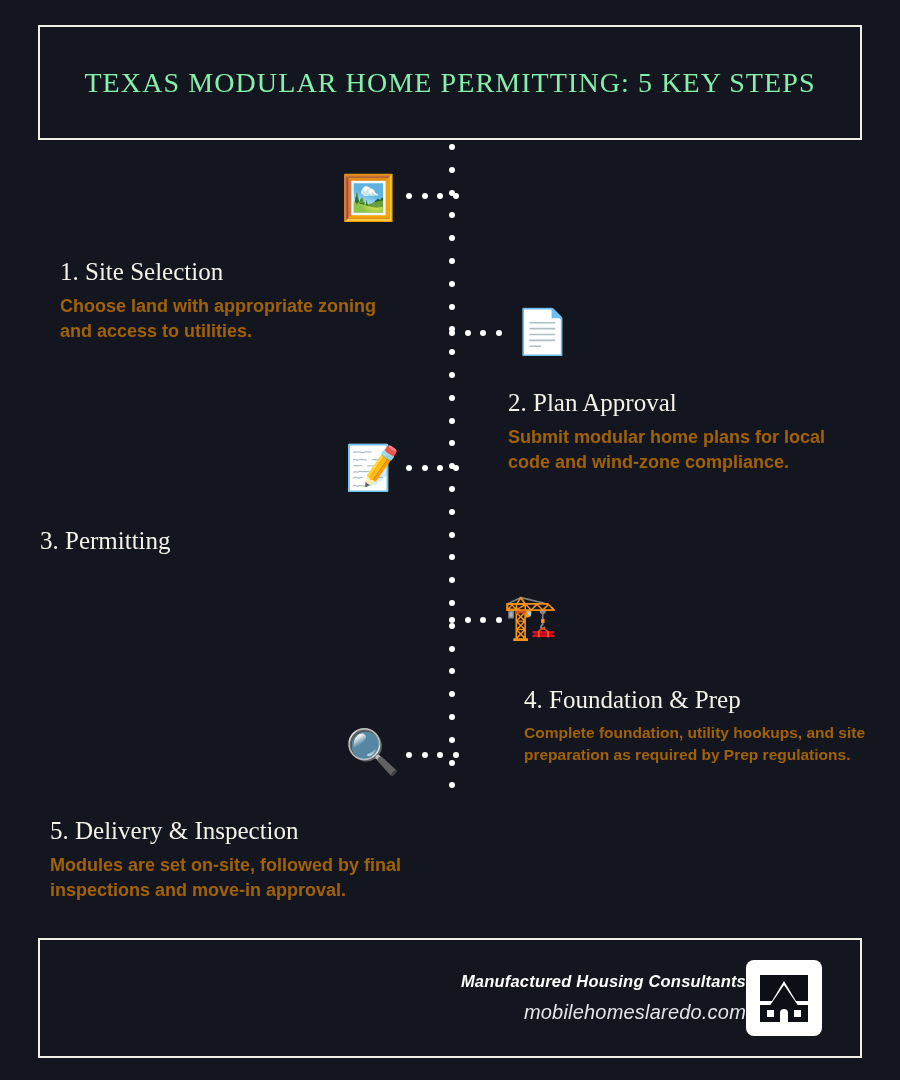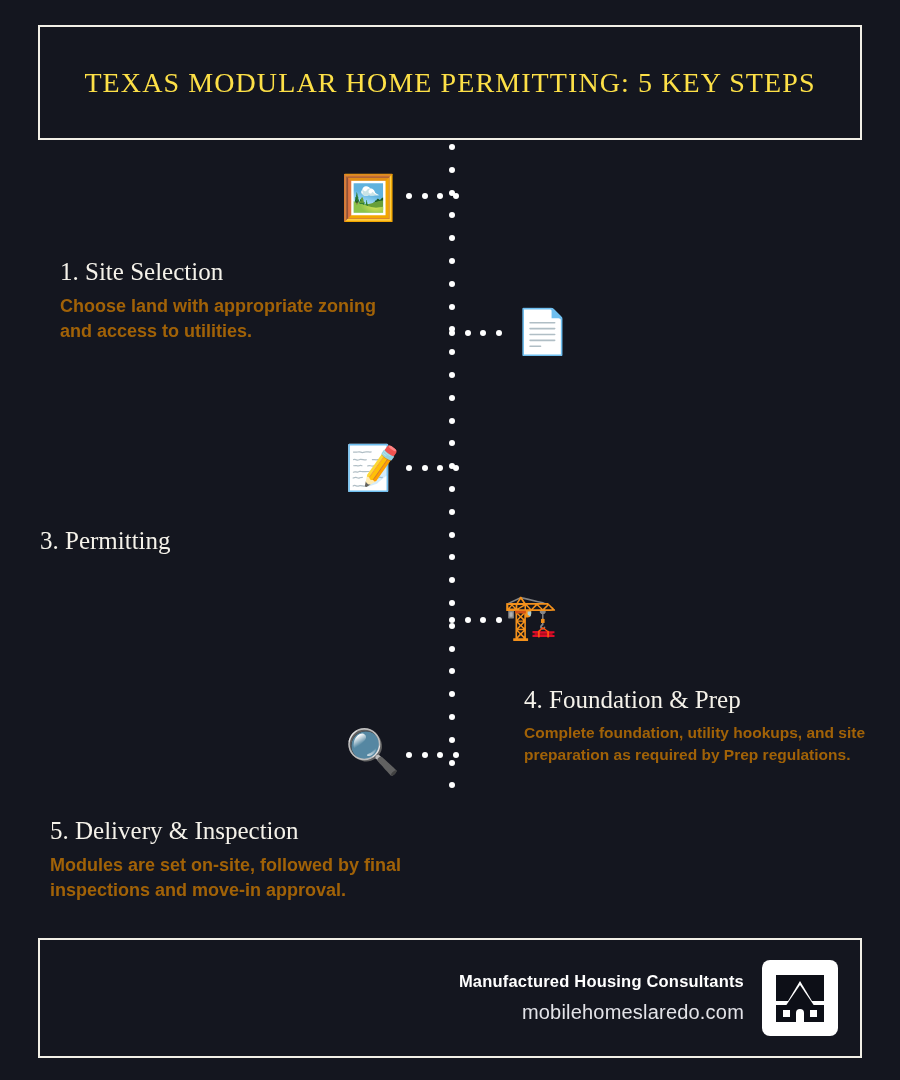--- a/index.html
+++ b/index.html
@@ -28,21 +28,21 @@
     border: 2px solid #f2efe6;
     box-sizing: border-box;
     display: flex;
     align-items: center;
     justify-content: center;
   }
   .header-title {
     font-family: "Liberation Serif", "DejaVu Serif", serif;
     font-size: 28px;
     letter-spacing: 1.1px;
-    color: #fde047;
+    color: #86efac;
     text-align: right;
     white-space: nowrap;
     font-weight: 400;
   }
 
   
   .spine {
     position: absolute;
     left: 449px;
     top: 144px;
@@ -108,26 +108,26 @@
     position: absolute;
     left: 38px;
     top: 938px;
     width: 824px;
     height: 120px;
     border: 2px solid #f2efe6;
     box-sizing: border-box;
   }
   .footer-inner {
     position: absolute;
-    right: 22px;
+    right: 38px;
     top: 0;
     height: 100%;
     display: flex;
     align-items: center;
-    gap: 18px;
+    font-style: italic;
   }
   .footer-text {
     text-align: right;
   }
   .footer-company {
     font-family: "Liberation Sans", sans-serif;
     font-size: 16.5px;
     font-weight: bold;
     color: #ffffff;
     letter-spacing: 0.2px;
@@ -223,20 +223,24 @@
       <span class="dot" style="left: 31px;"></span>
       <span class="dot" style="left: 46.5px;"></span>
     </div>
 
   <div class="step" style="left:60px; top:258px; width:332px;">
     <div class="step-title align-right">1. Site Selection</div>
     <div class="step-desc align-right">Choose land with appropriate zoning and access to utilities.</div>
   </div>
   <div class="step-icon" style="left:341px; top:176px;">🖼️</div>
 
+  <div class="step" style="left:508px; top:389px; width:352px;">
+    <div class="step-title align-left">2. Plan Approval</div>
+    <div class="step-desc align-left">Submit modular home plans for local code and wind-zone compliance.</div>
+  </div>
   <div class="step-icon" style="left:515px; top:310px;">📄</div>
 
   <div class="step" style="left:40px; top:527px; width:352px;">
     <div class="step-title align-right">3. Permitting</div>
   </div>
   <div class="step-icon" style="left:345px; top:446px;">📝</div>
 
   <div class="step" style="left:508px; top:686px; width:352px;margin-left:16px;">
     <div class="step-title align-left">4. Foundation &amp; Prep</div>
     <div class="step-desc align-left small">Complete foundation, utility hookups, and site preparation as required by Prep regulations.</div>

